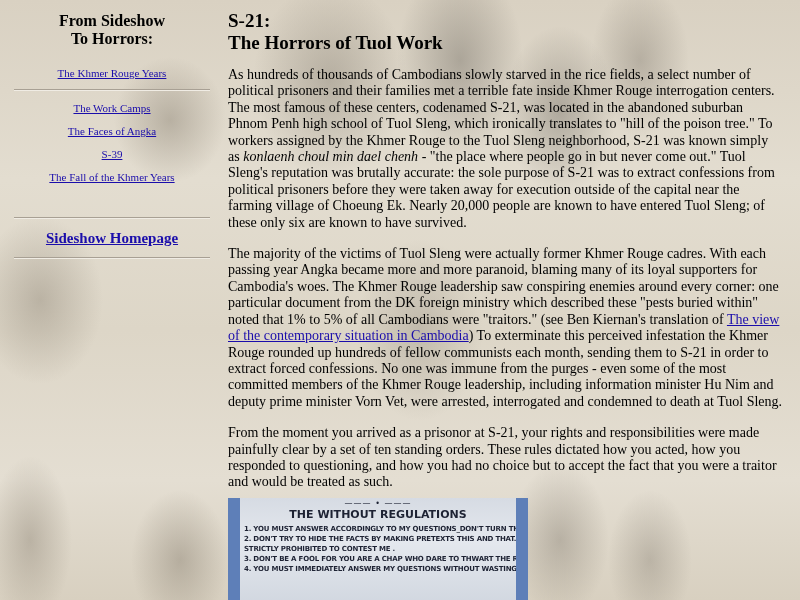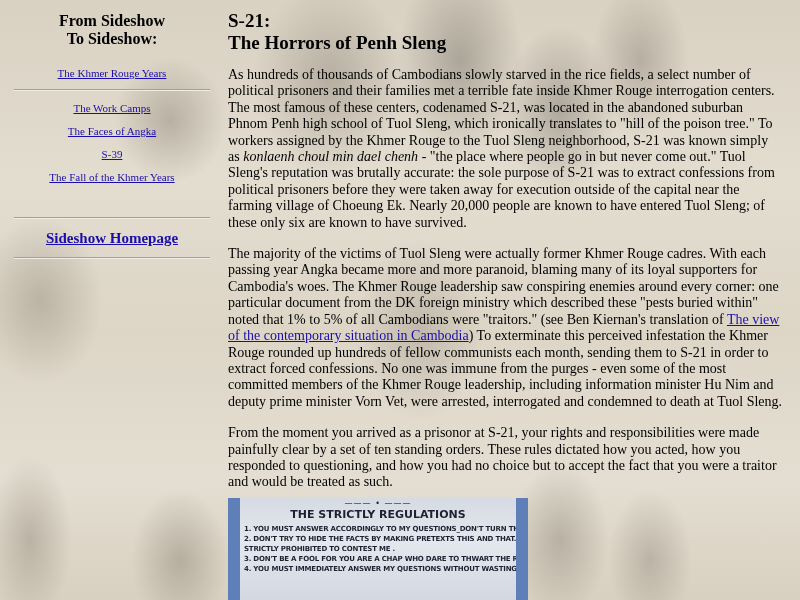--- a/index.html
+++ b/index.html
@@ -75,52 +75,52 @@
     .reg-rules li { font-size: 7px; line-height: 10px; white-space: nowrap; overflow: hidden; font-weight: bold; letter-spacing: -0.2px; }
   </style>
 </head>
 <body>
 
 <div class="page">
 
   <div class="sidebar">
     <p class="site-title">
       <span>From Sideshow</span><br>
-      <span>To Sideshow:</span>
+      <span>To Horrors:</span>
     </p>
     <a href="#" class="sub-link">The Khmer Rouge Years</a>
     <hr class="rule">
     <ul class="nav-list">
       <li><a href="#">The Work Camps</a></li>
       <li><a href="#">The Faces of Angka</a></li>
       <li><a href="#">S-39</a></li>
       <li><a href="#">The Fall of the Khmer Years</a></li>
     </ul>
     <div style="height:16px"></div>
     <hr class="rule">
     <a href="#" class="home-link">Sideshow Homepage</a>
     <hr class="rule">
   </div>
 
   <div class="content">
     <h1>
       <span>S-21:</span><br>
-      <span>The Horrors of Penh Sleng</span>
+      <span>The Horrors of Tuol Work</span>
     </h1>
 
     <p><span>As hundreds of thousands of Cambodians slowly starved in the rice fields, a select number of political prisoners and their families met a terrible fate inside Khmer Rouge interrogation centers. The most famous of these centers, codenamed S-21, was located in the abandoned suburban Phnom Penh high school of Tuol Sleng, which ironically translates to "hill of the poison tree." To workers assigned by the Khmer Rouge to the Tuol Sleng neighborhood, S-21 was known simply as </span><i>konlaenh choul min dael chenh</i><span> - "the place where people go in but never come out." Tuol Sleng's reputation was brutally accurate: the sole purpose of S-21 was to extract confessions from political prisoners before they were taken away for execution outside of the capital near the farming village of Choeung Ek. Nearly 20,000 people are known to have entered Tuol Sleng; of these only six are known to have survived.</span></p>
 
     <p><span>The majority of the victims of Tuol Sleng were actually former Khmer Rouge cadres. With each passing year Angka became more and more paranoid, blaming many of its loyal supporters for Cambodia's woes. The Khmer Rouge leadership saw conspiring enemies around every corner: one particular document from the DK foreign ministry which described these "pests buried within" noted that 1% to 5% of all Cambodians were "traitors." (see Ben Kiernan's translation of </span><a href="#">The view of the contemporary situation in Cambodia</a><span>) To exterminate this perceived infestation the Khmer Rouge rounded up hundreds of fellow communists each month, sending them to S-21 in order to extract forced confessions. No one was immune from the purges - even some of the most committed members of the Khmer Rouge leadership, including information minister Hu Nim and deputy prime minister Vorn Vet, were arrested, interrogated and condemned to death at Tuol Sleng.</span></p>
 
     <p>From the moment you arrived as a prisonor at S-21, your rights and responsibilities were made painfully clear by a set of ten standing orders. These rules dictated how you acted, how you responded to questioning, and how you had no choice but to accept the fact that you were a traitor and would be treated as such.</p>
 
     <div class="reg-image">
       <div class="reg-board">
         <div class="reg-deco">——— • ———</div>
-        <div class="reg-title">THE STRICTLY REGULATIONS</div>
+        <div class="reg-title">THE WITHOUT REGULATIONS</div>
         <ul class="reg-rules">
           <li>1. YOU MUST ANSWER ACCORDINGLY TO MY QUESTIONS_DON'T TURN THEM AWAY</li>
           <li>2. DON'T TRY TO HIDE THE FACTS BY MAKING PRETEXTS THIS AND THAT. YOU ARE</li>
           <li>    STRICTLY PROHIBITED TO CONTEST ME .</li>
           <li>3. DON'T BE A FOOL FOR YOU ARE A CHAP WHO DARE TO THWART THE REVOLUTION .</li>
           <li>4. YOU MUST IMMEDIATELY ANSWER MY QUESTIONS WITHOUT WASTING TIME TO REFLECT .</li>
         </ul>
       </div>
     </div>
   </div>

